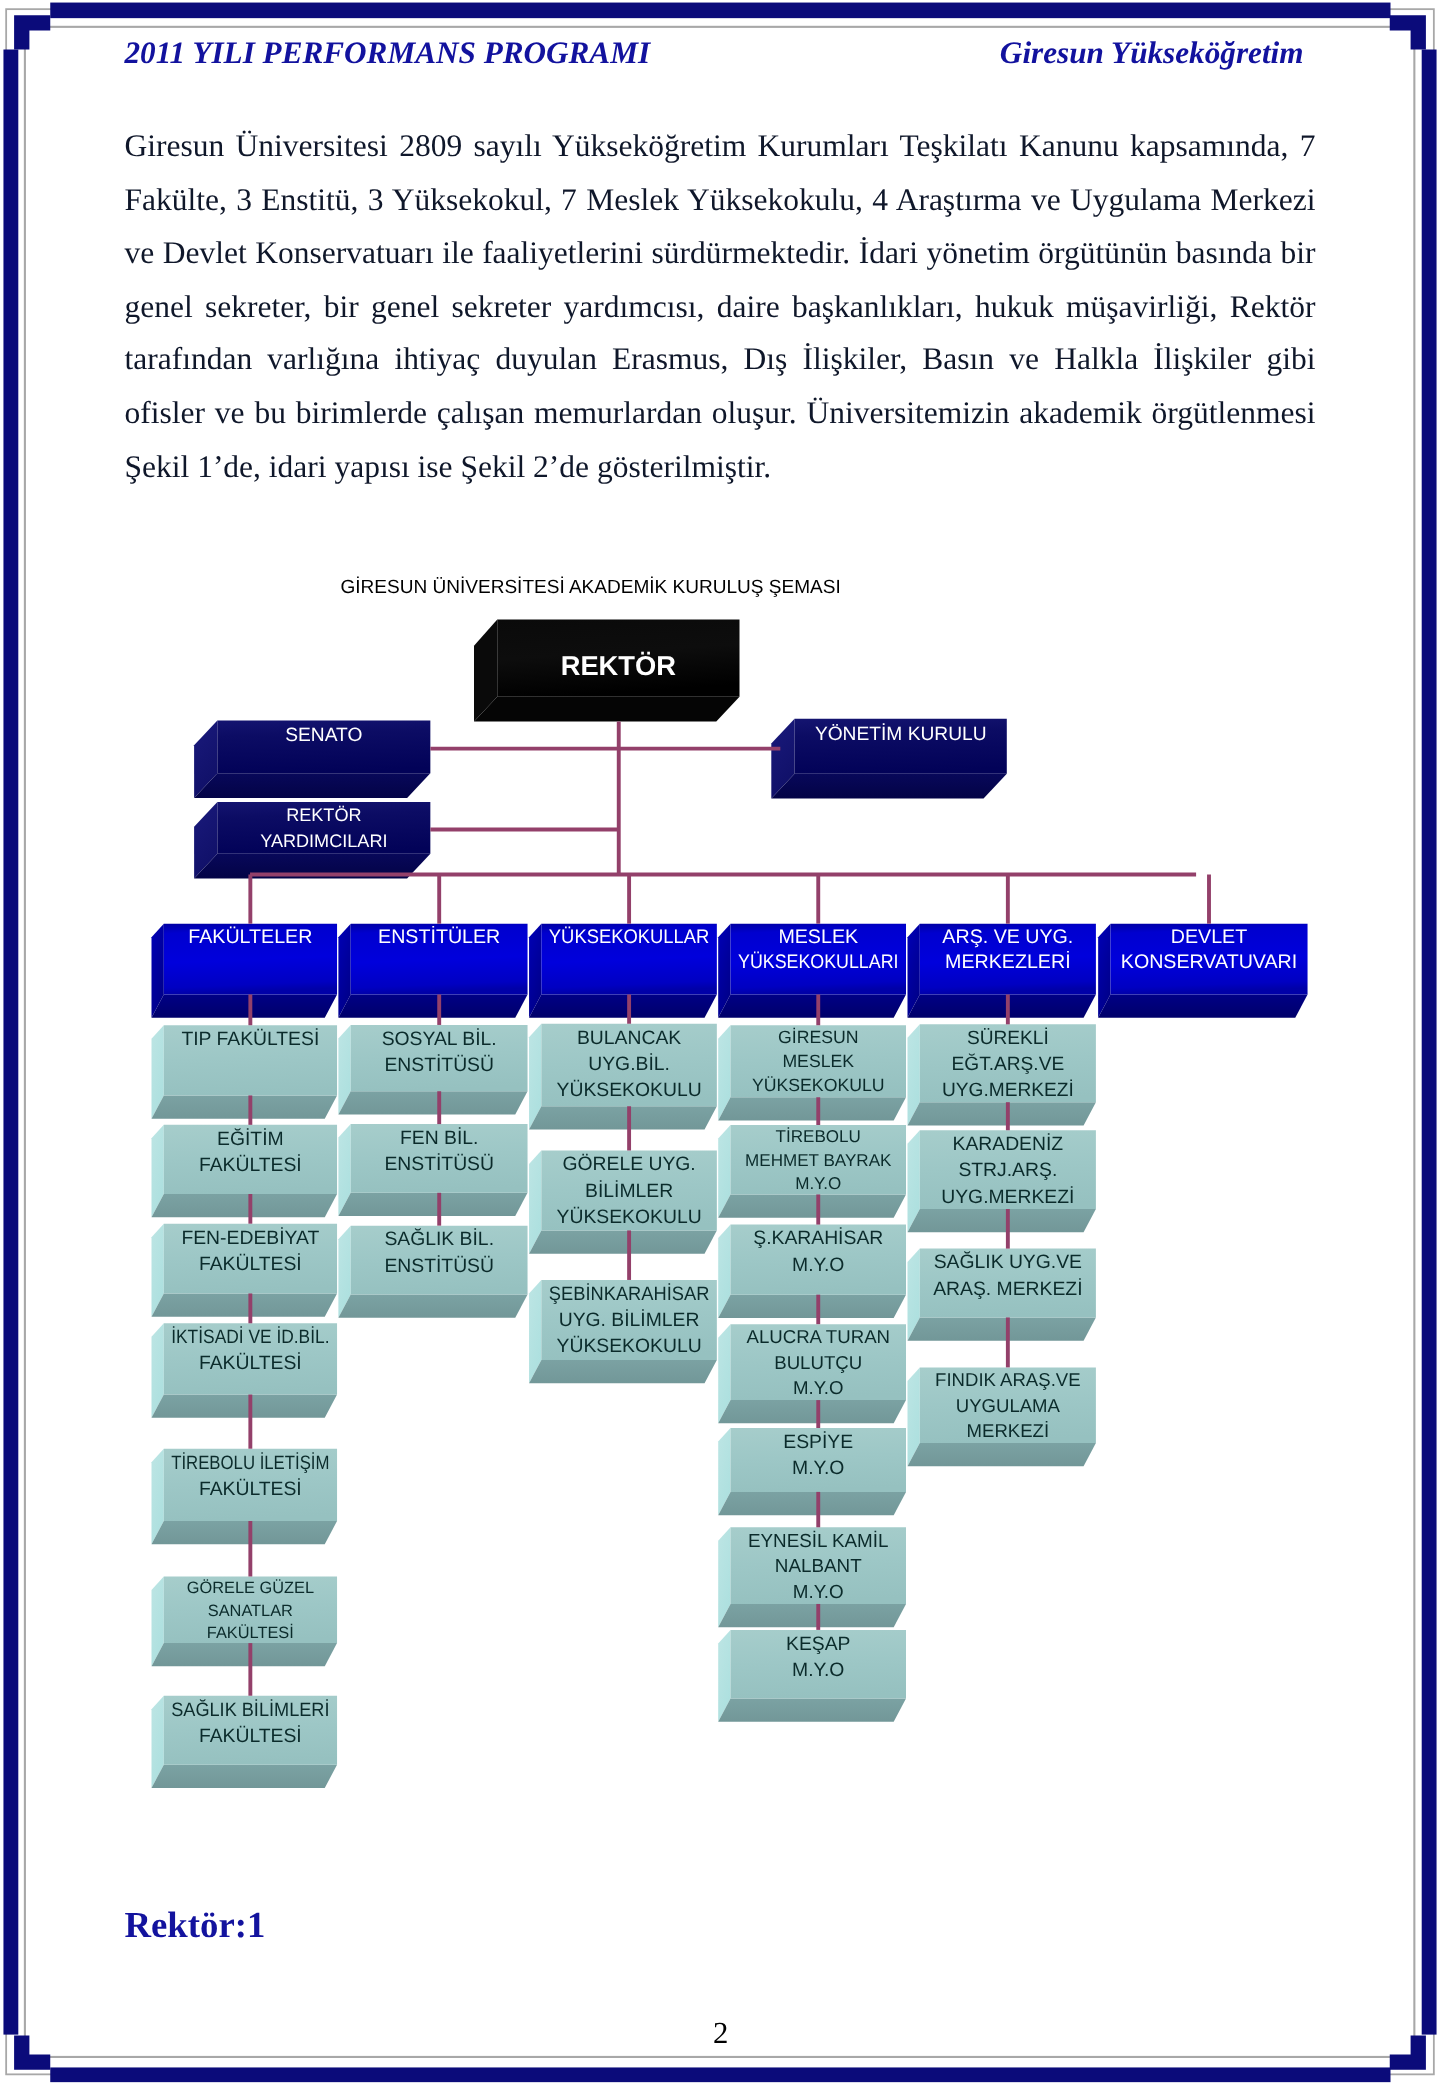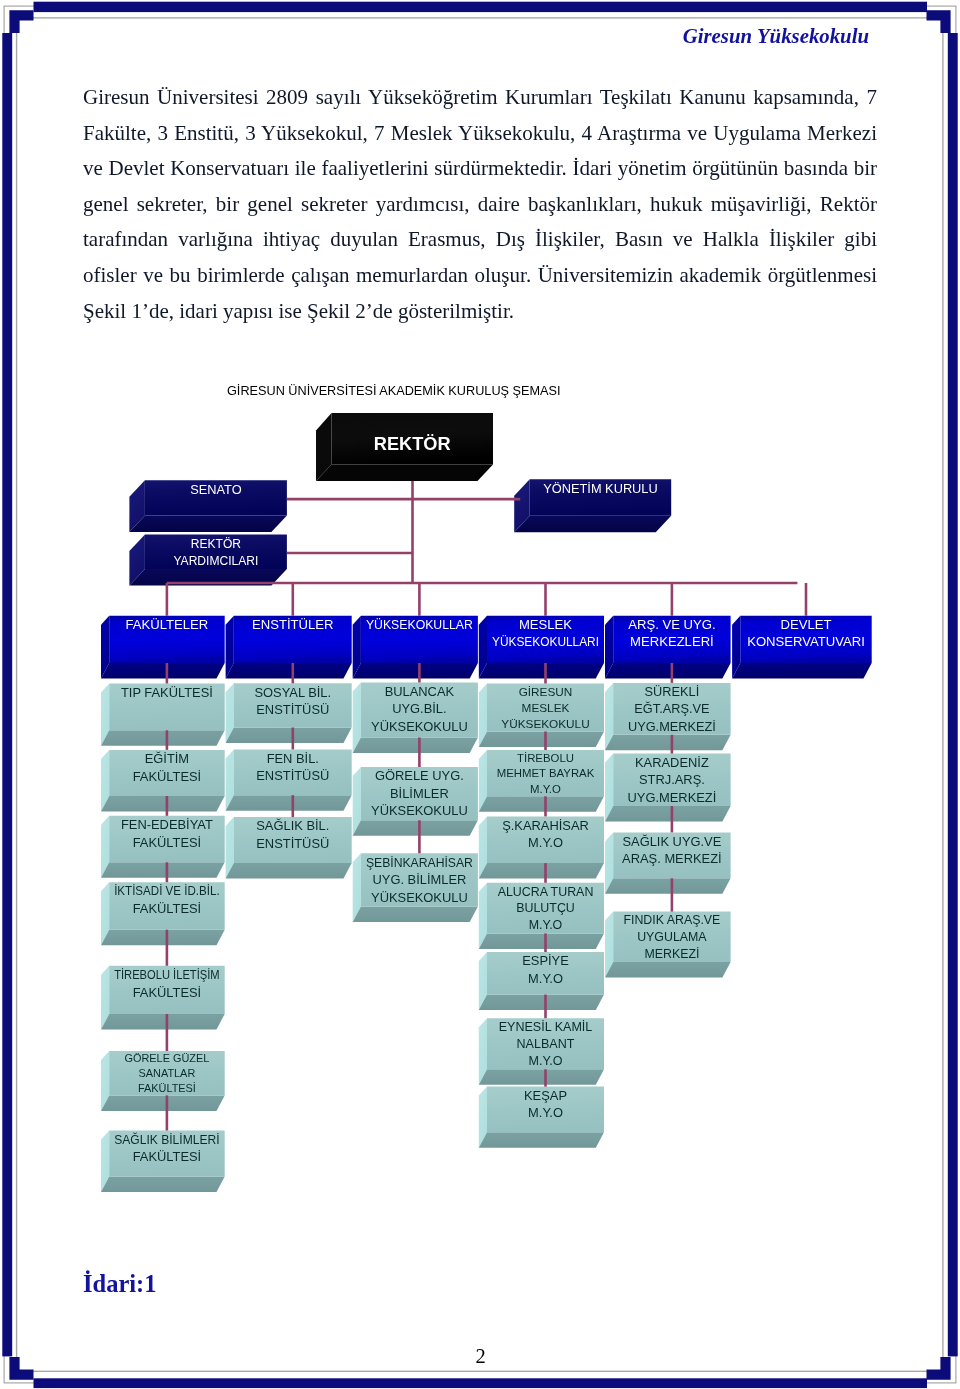--- a/index.html
+++ b/index.html
@@ -39,21 +39,22 @@
   <rect x="33.5" y="1.7" width="893.5" height="10.4"></rect>
   <rect x="33.5" y="1378.3" width="893.5" height="9.8"></rect>
   <rect x="2.3" y="33" width="9.9" height="1323.4"></rect>
   <rect x="947.8" y="33" width="9.9" height="1323.4"></rect>
   <path d="M9.4,10.2 H33.5 V20.4 H19.6 V33 H9.4 Z"></path>
   <path d="M950.6,10.2 H926.5 V20.4 H940.4 V33 H950.6 Z"></path>
   <path d="M9.4,1379.8 H33.5 V1369.6 H19.6 V1357 H9.4 Z"></path>
   <path d="M950.6,1379.8 H926.5 V1369.6 H940.4 V1357 H950.6 Z"></path>
  </g>
 </svg>
-<div class="hdr" id="hdr-right">Giresun Yüksekokulu</div>
+<div class="hdr" id="hdr-left">2011 YILI PERFORMANS PROGRAMI</div>
+<div class="hdr" id="hdr-right">Giresun Yükseköğretim</div>
 <div id="para">Giresun Üniversitesi 2809 sayılı Yükseköğretim Kurumları Teşkilatı Kanunu kapsamında, 7 Fakülte, 3 Enstitü, 3 Yüksekokul, 7 Meslek Yüksekokulu, 4 Araştırma ve Uygulama Merkezi ve Devlet Konservatuarı ile faaliyetlerini sürdürmektedir. İdari yönetim örgütünün basında bir genel sekreter, bir genel sekreter yardımcısı, daire başkanlıkları, hukuk müşavirliği, Rektör tarafından varlığına ihtiyaç duyulan Erasmus, Dış İlişkiler, Basın ve Halkla İlişkiler gibi ofisler ve bu birimlerde çalışan memurlardan oluşur. Üniversitemizin akademik örgütlenmesi Şekil 1’de, idari yapısı ise Şekil 2’de gösterilmiştir.</div>
 <svg id="chart" width="960" height="1389" viewBox="0 0 960 1389" xmlns="http://www.w3.org/2000/svg">
 <defs>
 <linearGradient id="gT1f" x1="0" y1="0" x2="0.12" y2="1">
           <stop offset="0" stop-color="#141470"></stop>
           <stop offset=".3" stop-color="#0c0c64"></stop>
           <stop offset="1" stop-color="#020258"></stop>
         </linearGradient>
 <linearGradient id="gT1s" x1="0" y1="0" x2="0.35" y2="1">
           <stop offset="0" stop-color="#1a1a7c"></stop>
@@ -370,16 +371,16 @@
 <line class="conn" x1="545.5" y1="994.6" x2="545.5" y2="1018.2"></line>
 <line class="conn" x1="545.5" y1="1069.3" x2="545.5" y2="1086.6"></line>
 <line class="conn" x1="671.9" y1="583.0" x2="671.9" y2="615.8"></line>
 <line class="conn" x1="671.9" y1="663.0" x2="671.9" y2="682.9"></line>
 <line class="conn" x1="671.9" y1="734.8" x2="671.9" y2="753.5"></line>
 <line class="conn" x1="671.9" y1="806.0" x2="671.9" y2="832.4"></line>
 <line class="conn" x1="671.9" y1="878.3" x2="671.9" y2="911.6"></line>
 <line class="conn" x1="806.0" y1="583.0" x2="806.0" y2="615.8"></line>
       </g>
 </svg>
-<div id="figcap">İdari:1</div>
+<div id="figcap">Rektör:1</div>
 <div id="pagenum">2</div>
 
 </div>
 
 </body></html>

